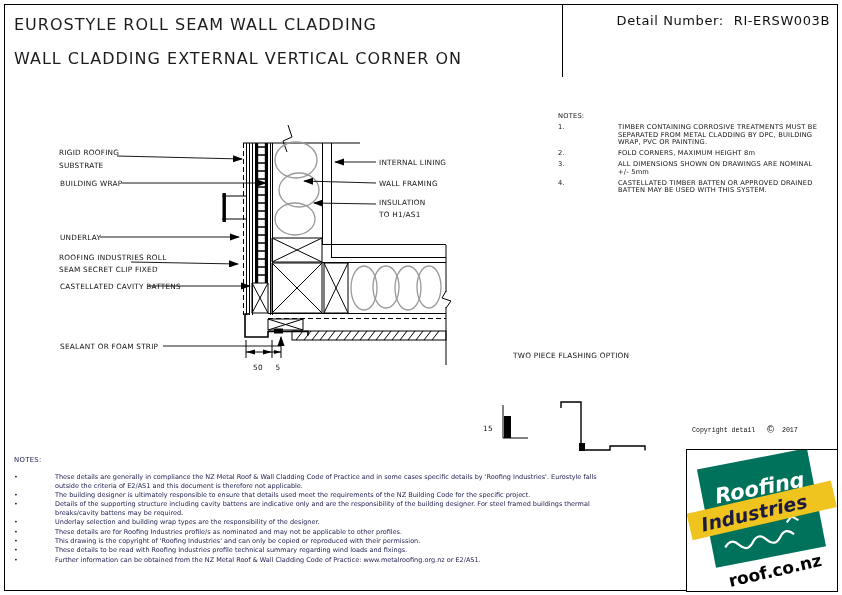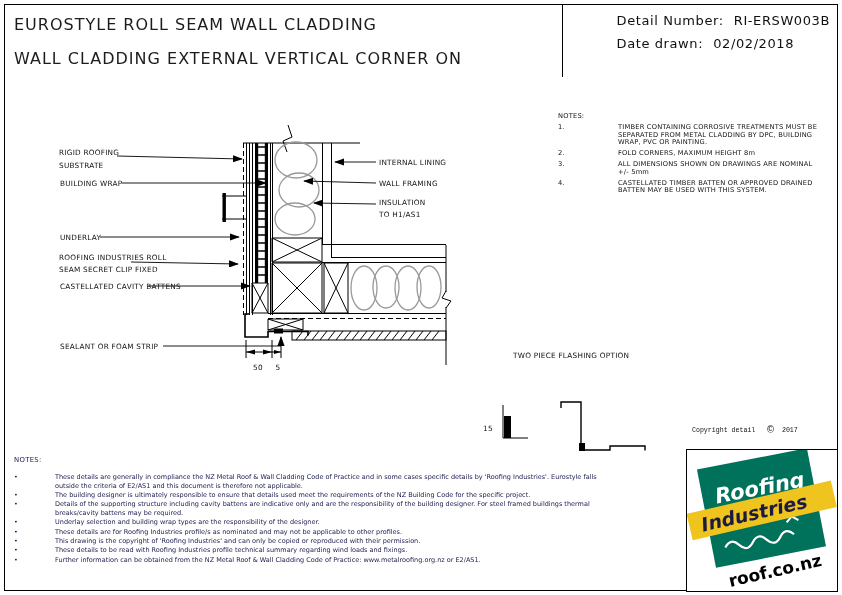--- a/index.html
+++ b/index.html
@@ -49,23 +49,20 @@
 
 <div class="title">
   <div>EUROSTYLE ROLL SEAM WALL CLADDING</div>
   <div>WALL CLADDING EXTERNAL VERTICAL CORNER ON</div>
 </div>
 
 <div class="tb-divider"></div>
 <div class="infoblock">
   <div>
     <span class="lbl">Detail Number:</span><span>RI-ERSW003B</span>
-  </div>
-  <div>
-    <span class="lbl">Date drawn:</span><span>02/02/2018</span>
   </div>
 </div>
 
 <div class="notes-right">
   <div class="nr-head">NOTES:</div>
   <div class="nr-item">
     <span class="num">1.</span>
     <span class="txt">TIMBER CONTAINING CORROSIVE TREATMENTS MUST BE SEPARATED FROM METAL CLADDING BY DPC, BUILDING WRAP, PVC OR PAINTING.</span>
   </div>
   <div class="nr-item">

